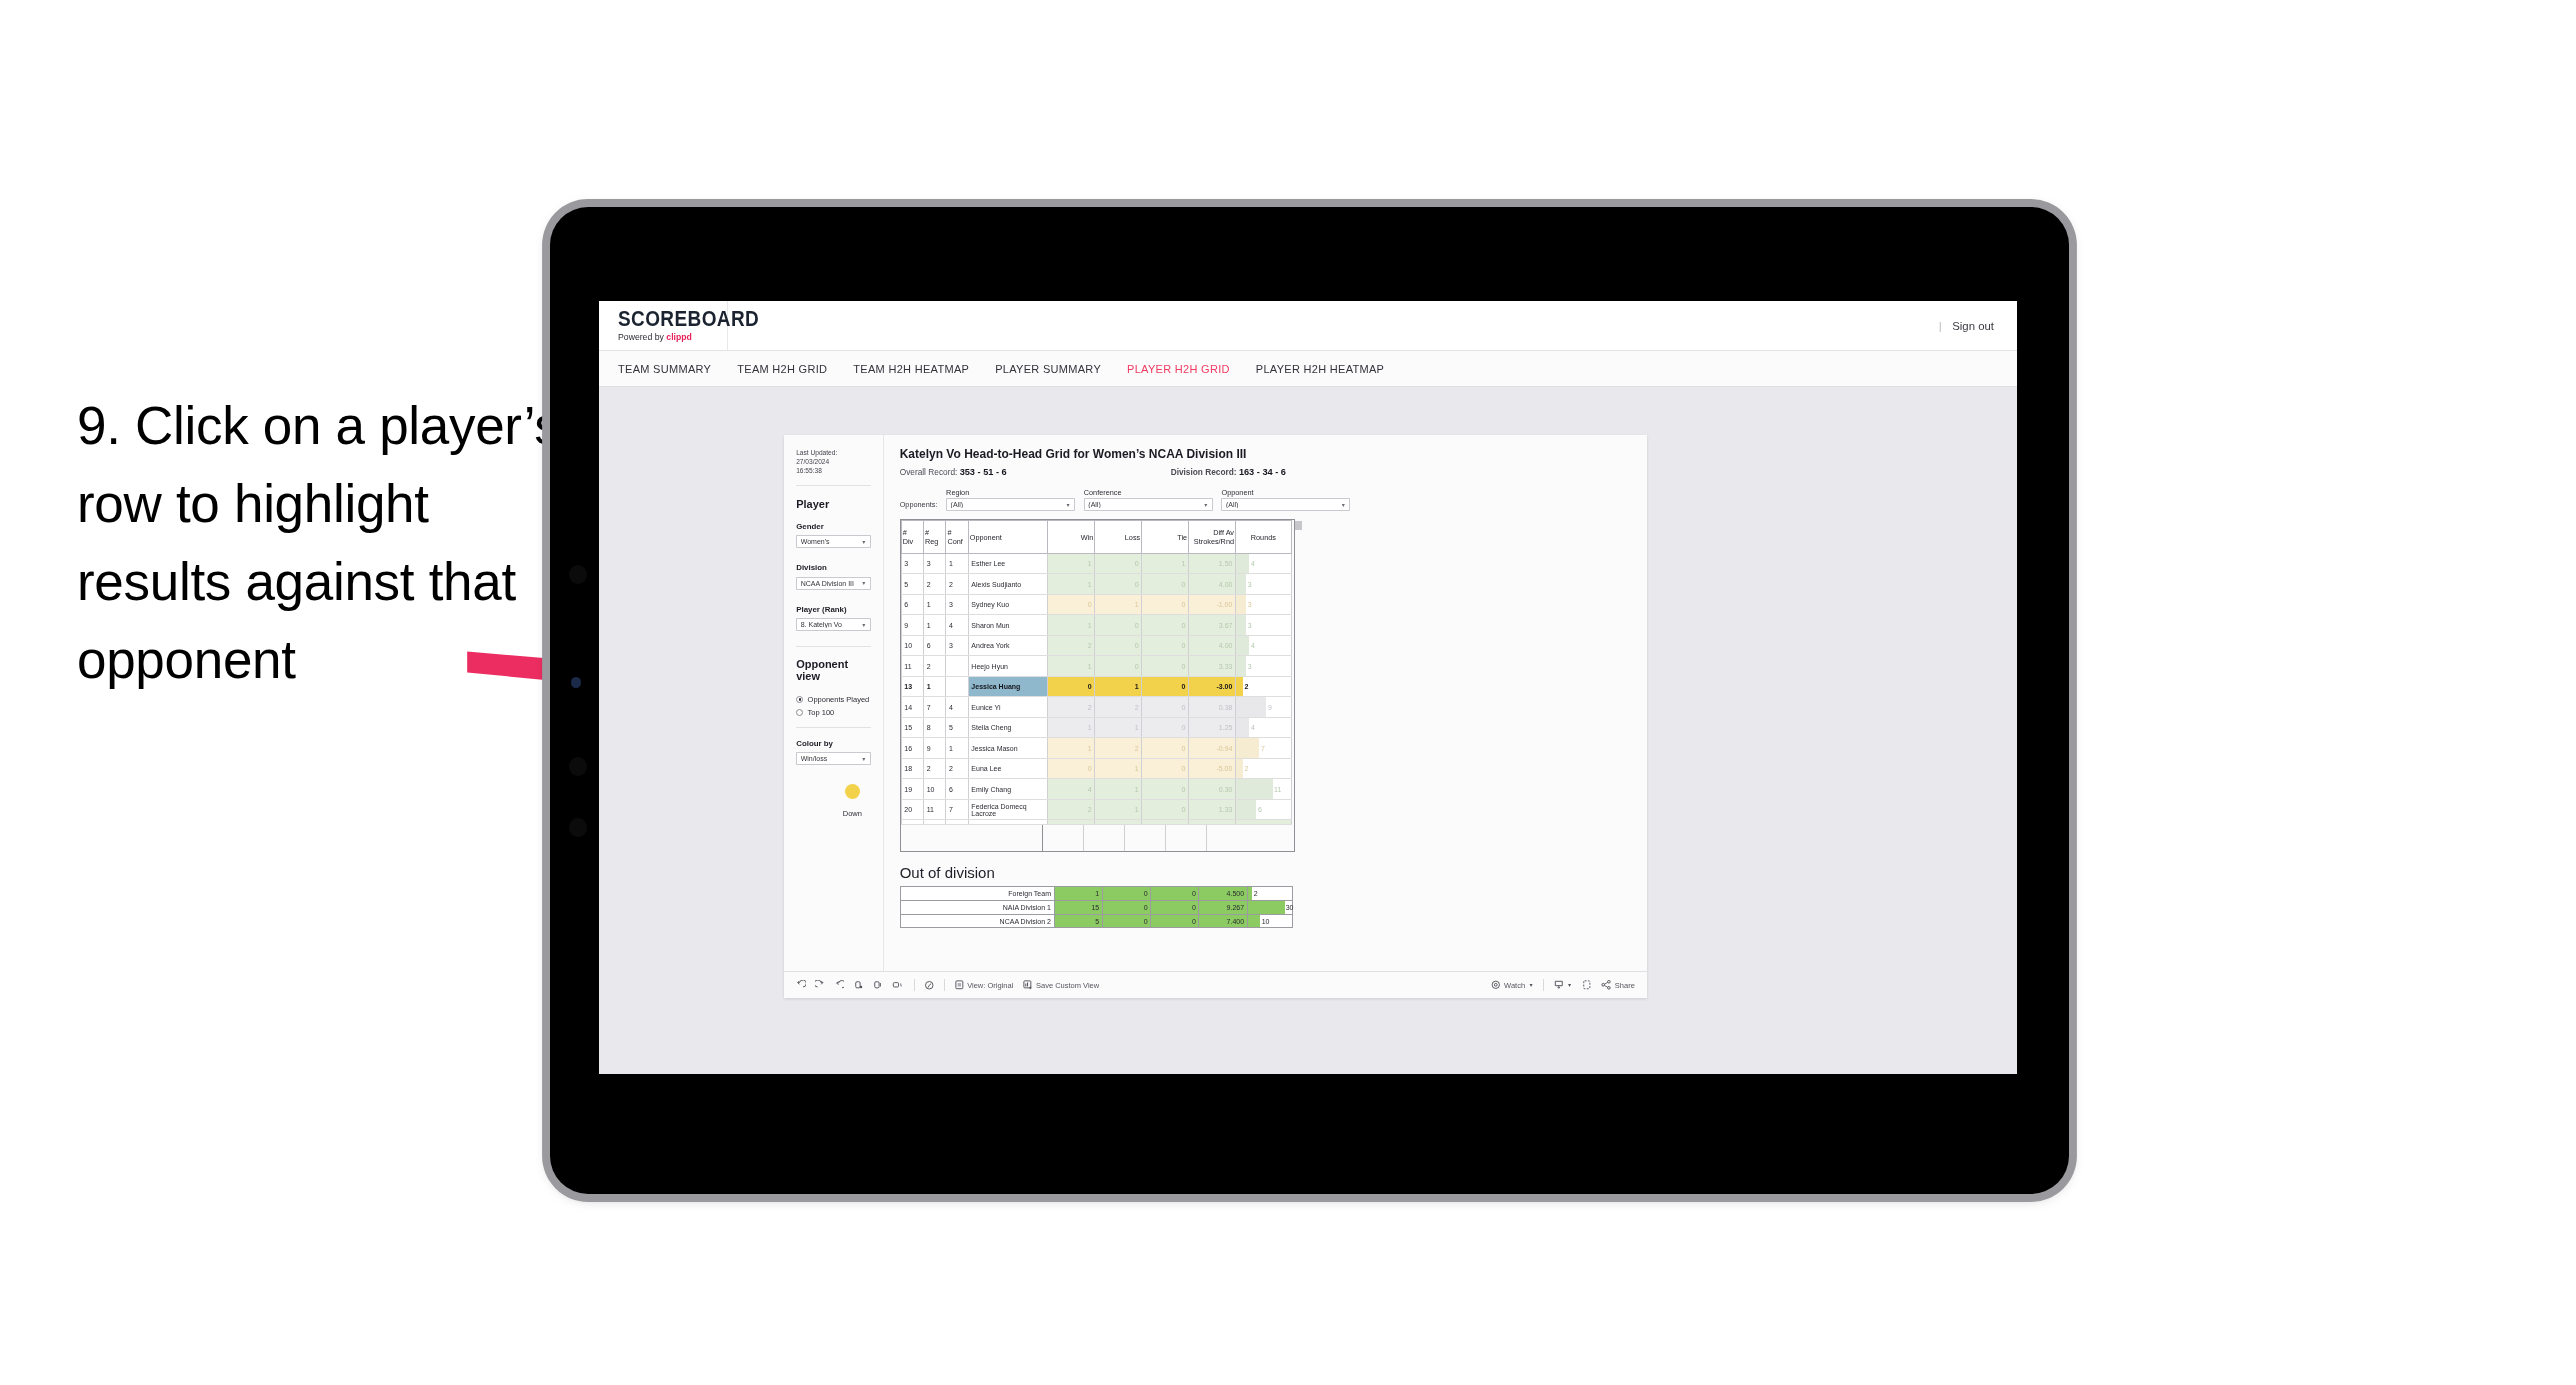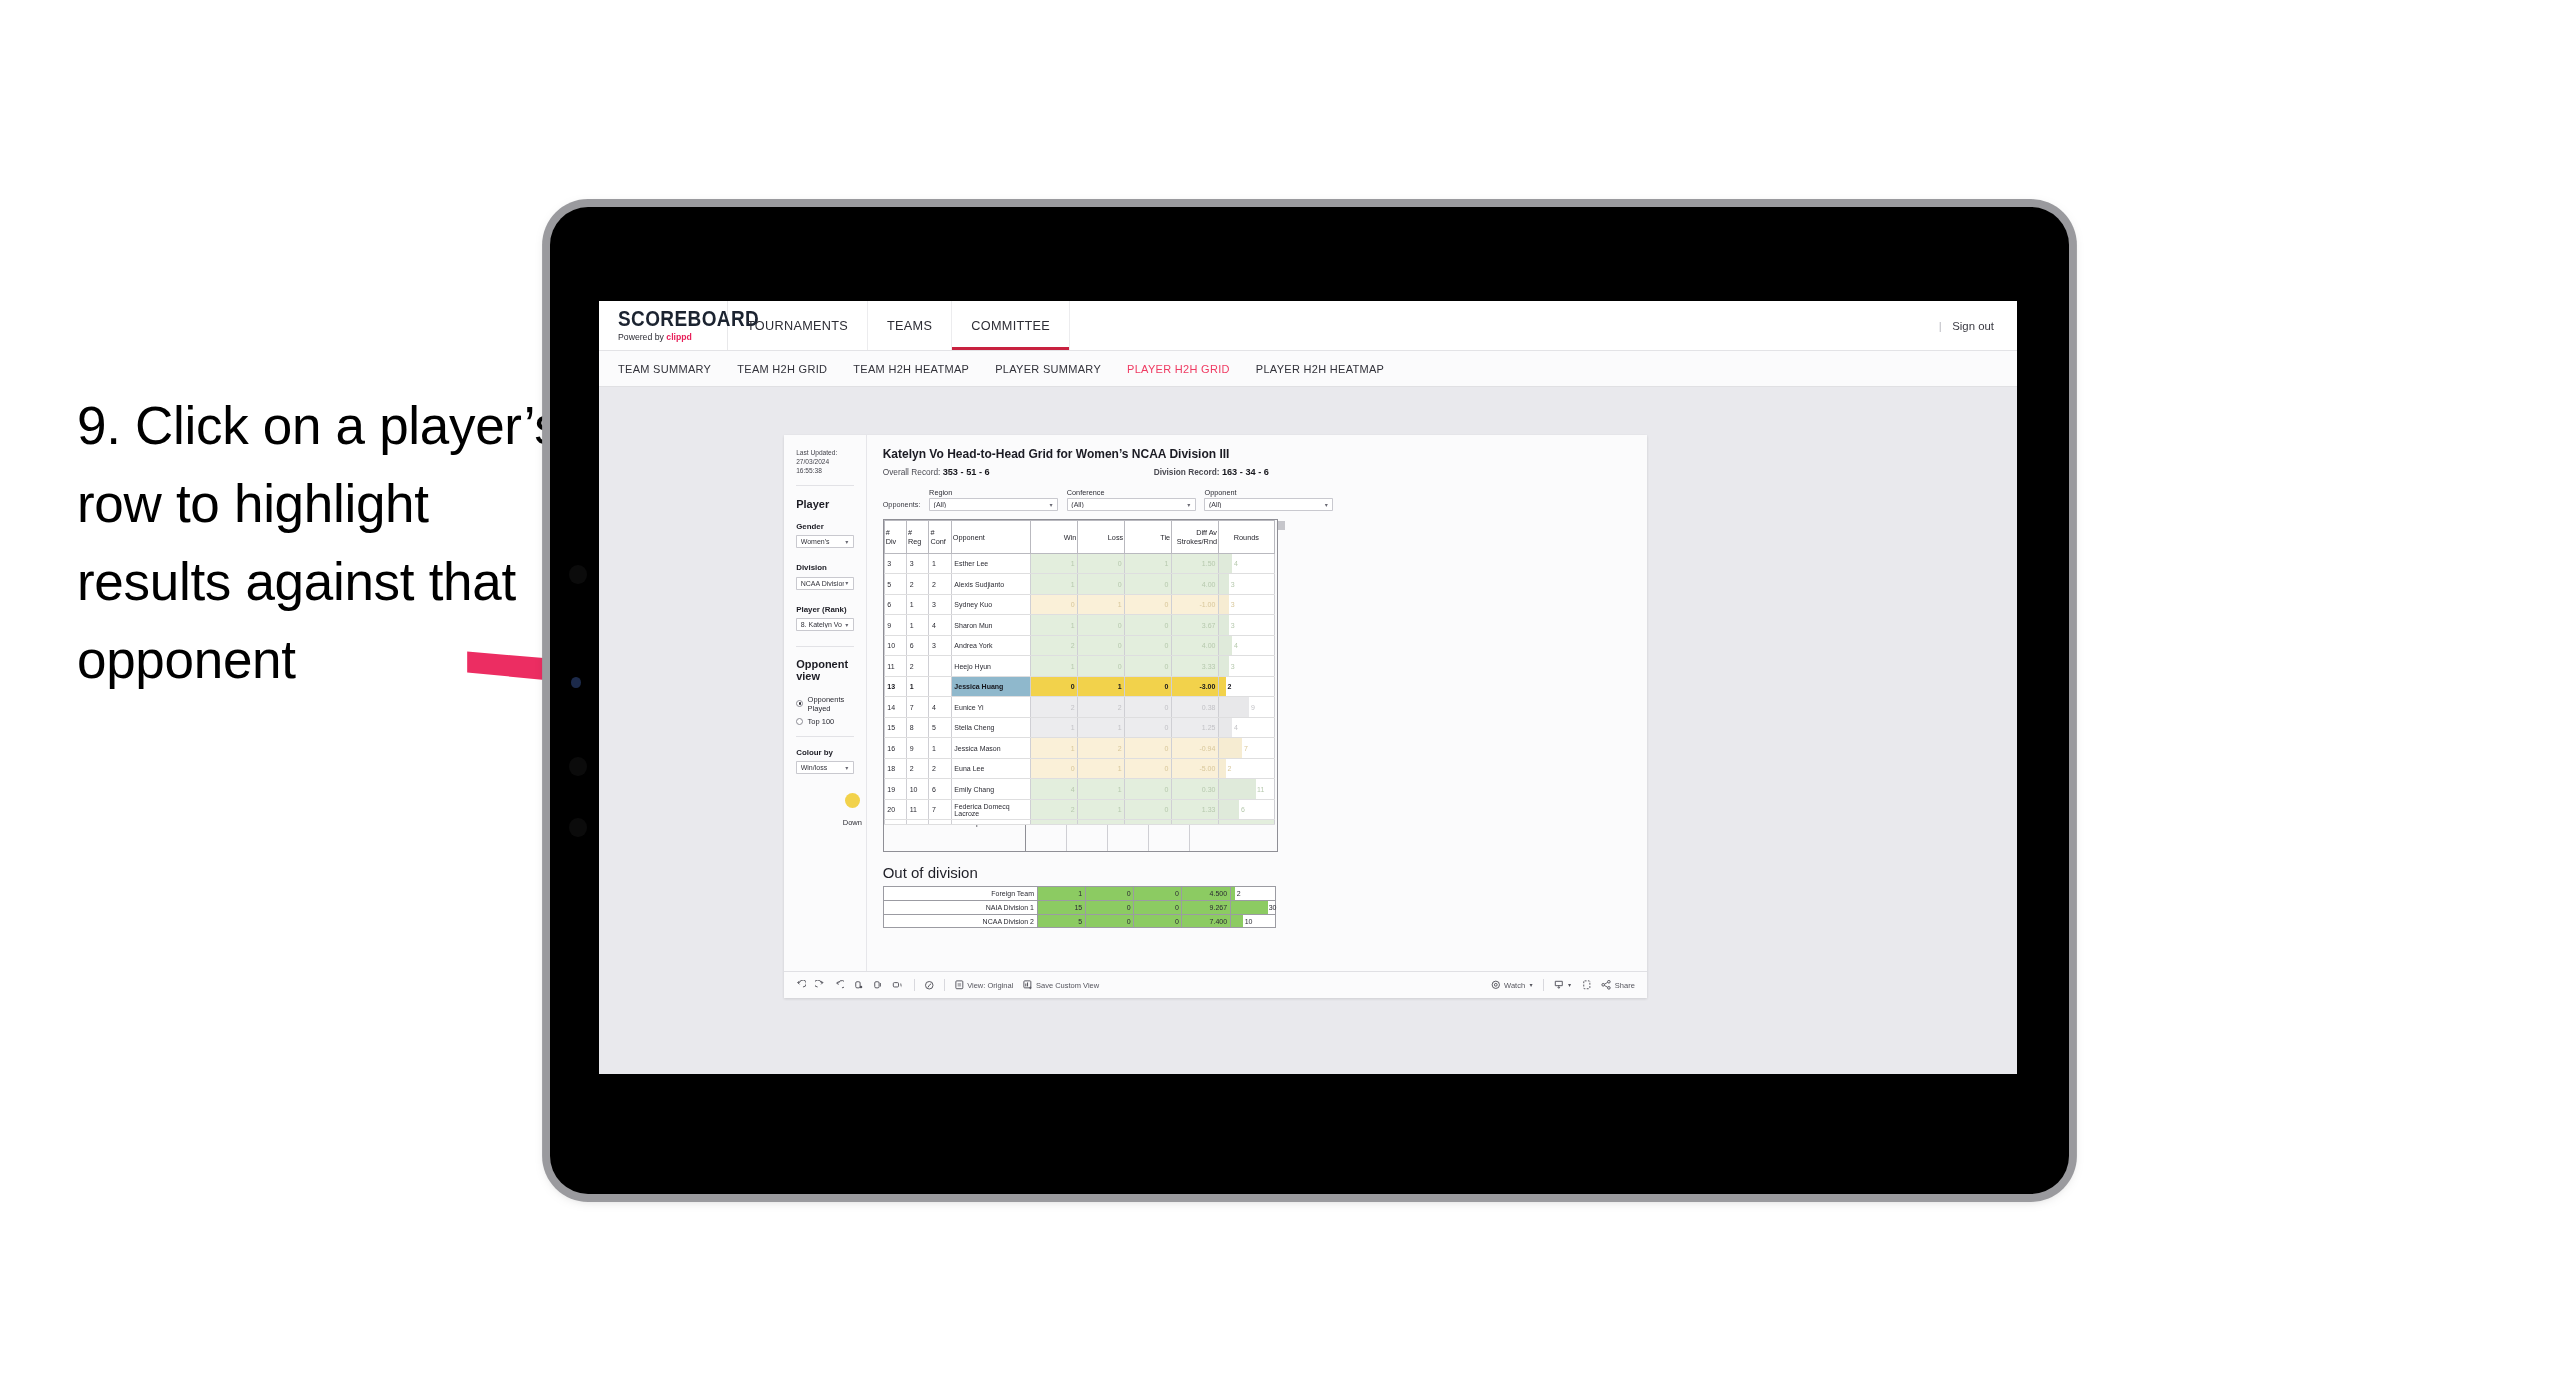--- a/index.html
+++ b/index.html
@@ -70,21 +70,21 @@
   
   .workspace{background:#e9e9ed;height:689px;position:relative;}
   .viz-card{
     position:absolute;left:185px;top:48px;width:863px;height:563px;
     background:#fbfbfc;box-shadow:0 0.9px 2.6px rgba(0,0,0,.12);
     display:flex;flex-direction:column;
   }
   .viz-body{flex:1;display:flex;overflow:hidden;}
   
   .side{
-    width:83px;padding:14px 12.2px 0 12.2px;box-sizing:border-box;
+    width:100px;padding:14px 12.2px 0 12.2px;box-sizing:border-box;
     border-right:0.9px solid #e6e6ea;background:#fbfbfc;
   }
   .lastupd{font-size:6.6px;color:#44444c;line-height:1.35;}
   .side hr{border:0;border-top:0.9px solid #e2e2e6;margin:9.6px 0 11.4px 0;}
   .side h3{font-size:11px;margin:0 0 12.2px 0;color:#1c1c24;font-weight:bold;}
   .side h4{font-size:7.9px;margin:0 0 4.4px 0;color:#1c1c24;font-weight:bold;}
   .side .grp{margin-bottom:15px;}
   .sel{
     height:13px;border:0.9px solid #c9c9cf;background:#fff;border-radius:0.9px;
     display:flex;align-items:center;padding:0 3.5px;box-sizing:border-box;
@@ -164,25 +164,20 @@
   <div class="bezel-dot" style="left:21px;top:470px;width:9.6px;height:10.5px;background:#1c2a4a;"></div>
   <div class="bezel-dot" style="left:19px;top:550px;width:17.5px;height:19px;"></div>
   <div class="bezel-dot" style="left:19px;top:611px;width:17.5px;height:19px;"></div>
 
   <div id="screen">
 
     <div class="topnav">
       <div class="brand">
         <div class="brand-title">SCOREBOARD</div>
         <div class="brand-sub"><span>Powered by </span><span class="pink">clippd</span></div>
-      </div>
-      <div class="topnav-items">
-        <div class="topnav-item">TOURNAMENTS</div>
-        <div class="topnav-item">TEAMS</div>
-        <div class="topnav-item active">COMMITTEE</div>
       </div>
       <div class="topnav-right">
         <span class="divider">|</span>
         <span>Sign out</span>
       </div>
     </div>
 
     <div class="subnav">
       <div class="subnav-item">TEAM SUMMARY</div>
       <div class="subnav-item">TEAM H2H GRID</div>

